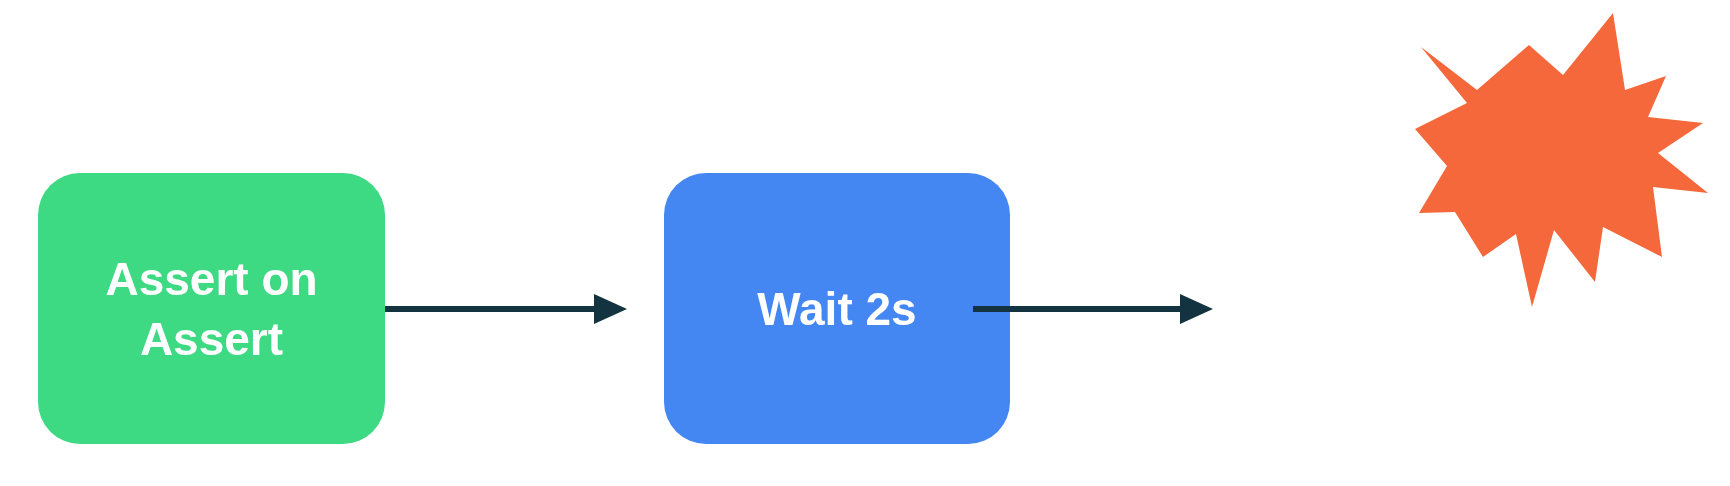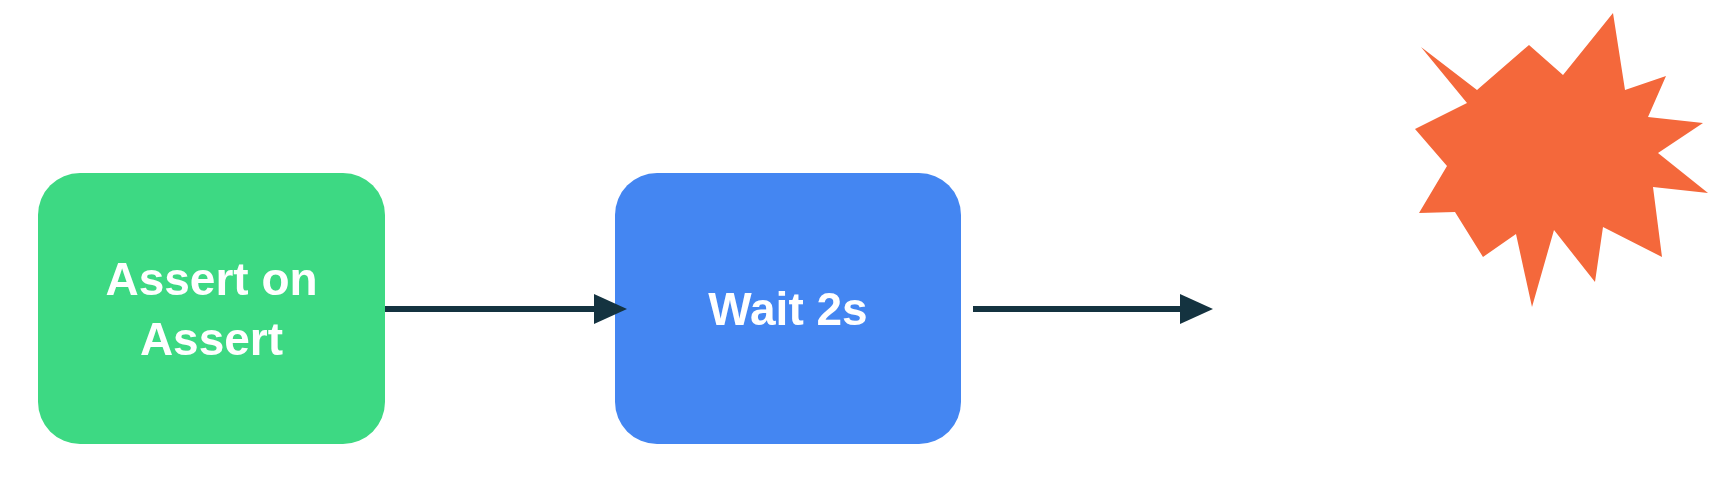--- a/index.html
+++ b/index.html
@@ -18,21 +18,21 @@
     display:flex;
     align-items:center;
     justify-content:center;
     text-align:center;
     color:#ffffff;
     font-weight:bold;
     font-size:46px;
     line-height:60px;
   }
   .node-1{left:38px;width:347px;}
-  .node-2{left:615px;width:346px;}
+  .node-2{left:664px;width:346px;}
   .node-3{left:1213px;width:349px;}
   .node-label span{display:block;}
   .arrows{
     position:absolute;left:0;top:0;width:1730px;height:486px;
     pointer-events:none;
   }
   .burst{
     position:absolute;left:1412px;top:8px;width:300px;height:300px;
     pointer-events:none;
   }

